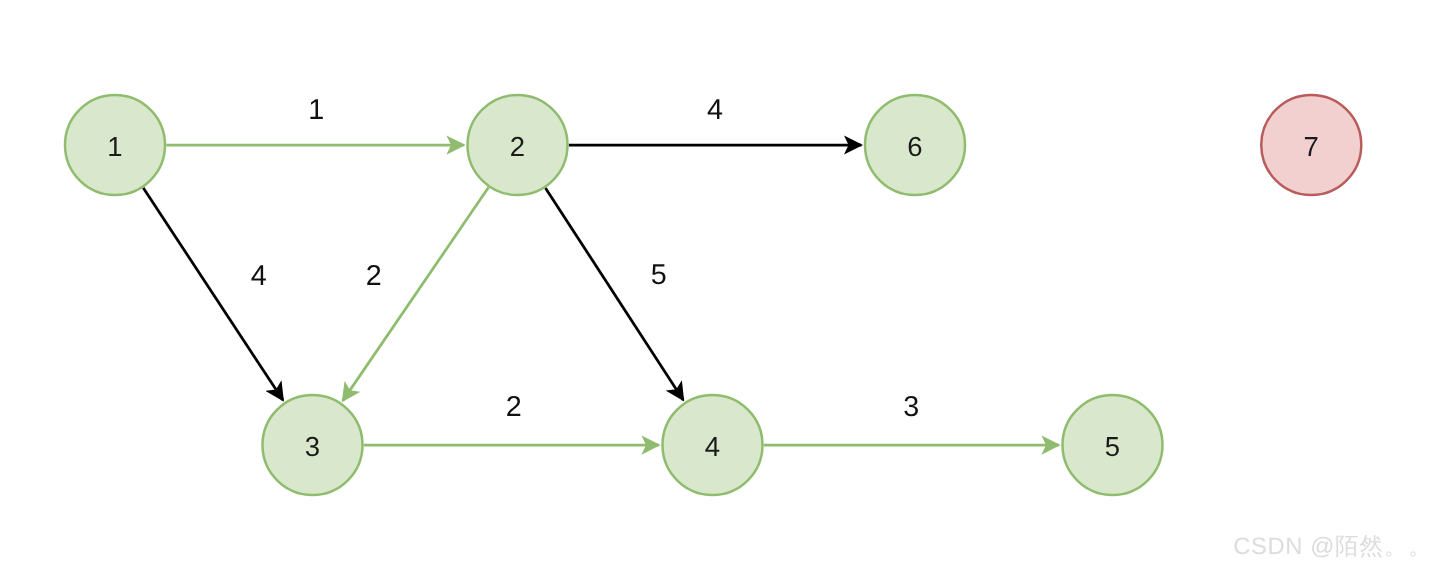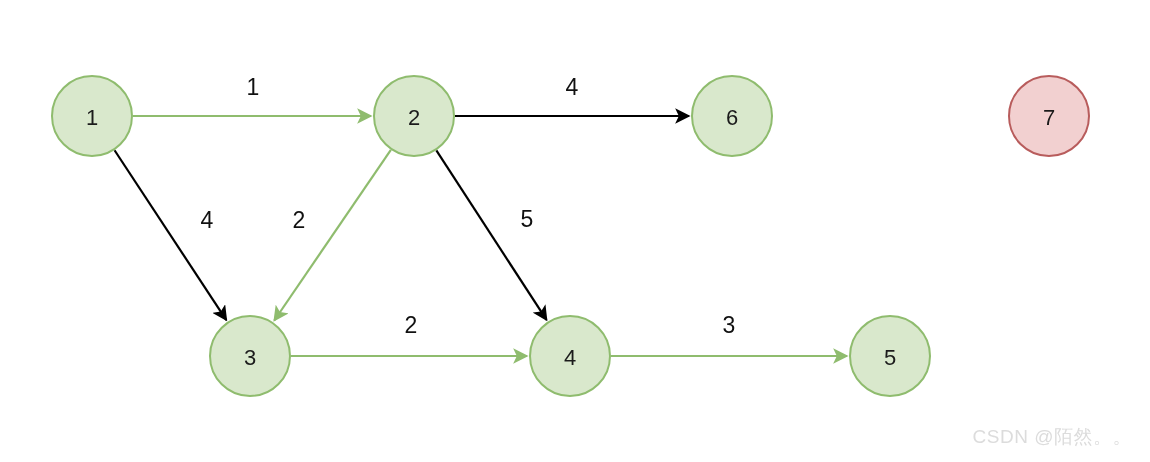--- a/index.html
+++ b/index.html
@@ -40,21 +40,21 @@
   }
   .edge-label {
     font-family: "Liberation Sans", sans-serif;
     font-size: 23px;
     fill: #111111;
     text-anchor: middle;
     dominant-baseline: central;
   }
   .watermark {
     position: absolute;
-    right: 18px;
+    right: 4px;
     bottom: 12px;
     font-family: "Liberation Sans", sans-serif;
     font-size: 19px;
     color: #dcdcdc;
     letter-spacing: 0.5px;
     white-space: nowrap;
     user-select: none;
   }
 </style>
 </head>

